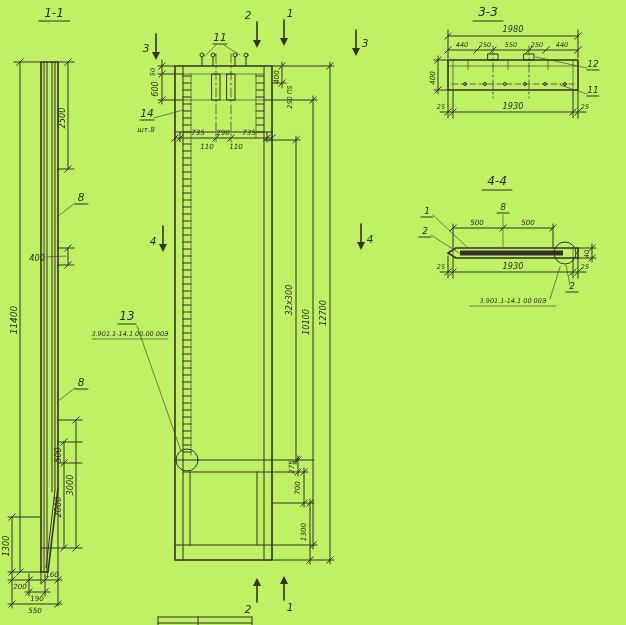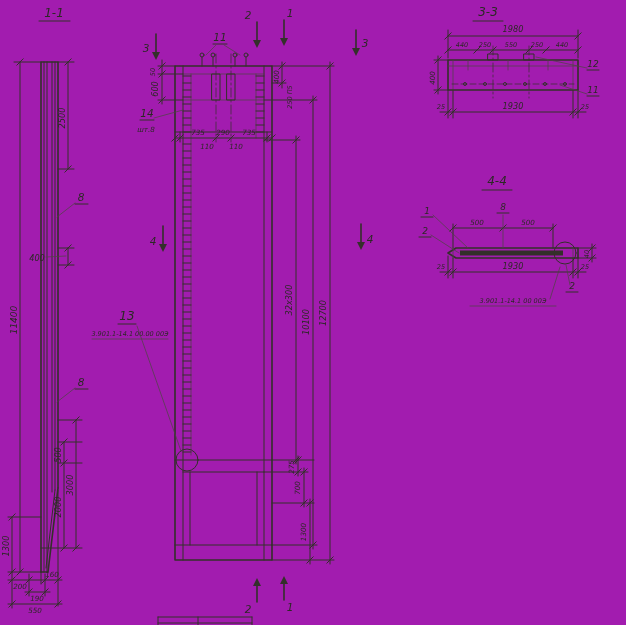--- a/index.html
+++ b/index.html
@@ -1,16 +1,16 @@
 <!DOCTYPE html>
 <html><head>
 <meta charset="utf-8">
 <style>
   html,body{margin:0;padding:0;background:#dddad2;}
-  .sheet{position:relative;width:626px;height:625px;background:#a21caf;overflow:hidden;
+  .sheet{position:relative;width:626px;height:625px;background:#bef264;overflow:hidden;
          font-family:"DejaVu Sans",sans-serif;}
   svg{display:block}
   svg line,svg path,svg rect,svg circle,svg polyline{stroke:#34302a;fill:none;stroke-width:1;stroke-linecap:round;stroke-linejoin:round;}
   .thk{stroke-width:1.6;}
   .thn{stroke-width:0.7;stroke:#4a463f;}
   .dsh{stroke-dasharray:6 3;stroke-width:0.7;}
   .cl{stroke-dasharray:9 3 2 3;stroke-width:0.7;}
   .fillk{fill:#34302a;stroke:none;}
   svg text{fill:#2c2925;font-style:italic;stroke:none;}
   .t6{font-size:6.5px;} .t7{font-size:7.2px;} .t8{font-size:8.2px;}

